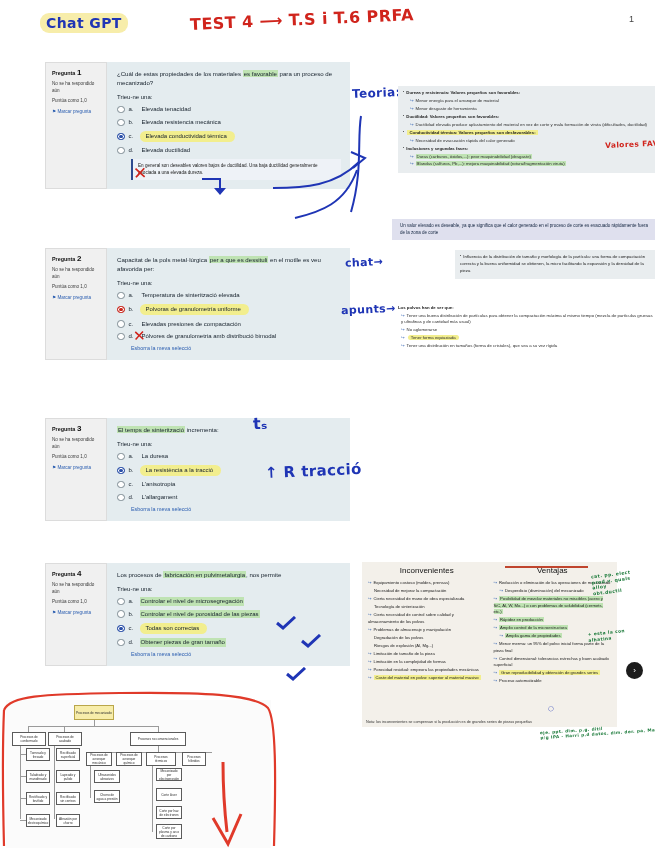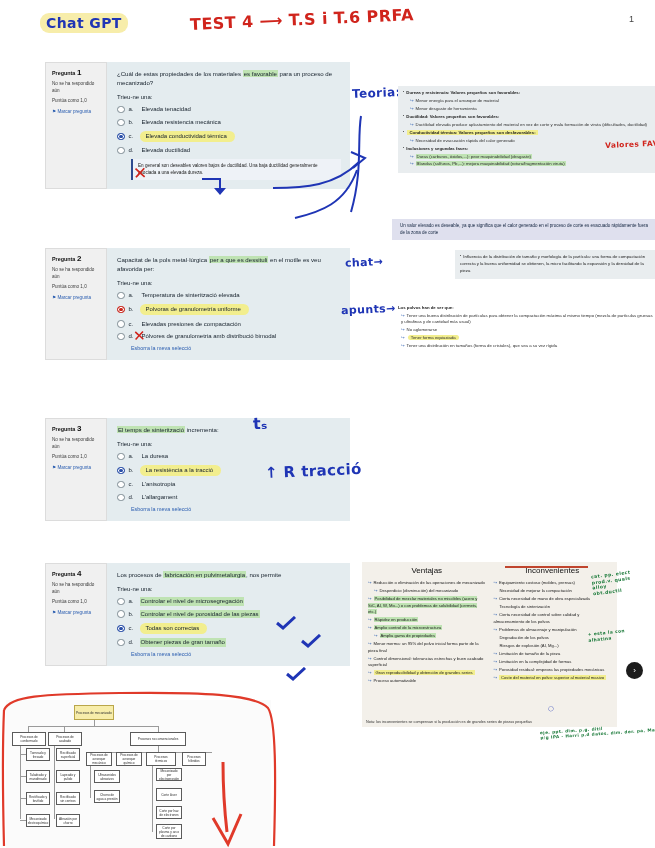--- a/index.html
+++ b/index.html
@@ -292,47 +292,47 @@
 <svg class="abs" style="left:300px;top:634px;" width="22" height="14">
     <path d="M2 7 L8 12 L20 1" stroke="#1f35b5" stroke-width="3" fill="none"></path>
   </svg>
 <svg class="abs" style="left:285px;top:667px;" width="22" height="14">
     <path d="M2 7 L8 12 L20 1" stroke="#1f35b5" stroke-width="3" fill="none"></path>
   </svg>
 
 <div class="abs panel" style="left:362px;top:562px;width:255px;height:165px;padding:3px 2px;background:#f3f0ea;">
   <div class="vt">
     <div class="col">
-      <h4>Ventajas</h4>
-      <div class="it arr">Reducción o eliminación de las operaciones de mecanizado</div>
-      <div class="sub arr">Desperdicio (disminución) del mecanizado</div>
-      <div class="it arr"><span class="hl-g">Posibilidad de mezclar materiales no miscibles (acero y SiC, Al, W, Mo...) o con problemas de solubilidad (cermets, etc.)</span></div>
-      <div class="it arr"><span class="hl-g">Rápidez en producción</span></div>
-      <div class="it arr"><span class="hl-g">Amplio control de la microestructura</span></div>
-      <div class="sub arr"><span class="hl-g">Amplia gama de propiedades</span></div>
-      <div class="it arr">Menor merma: un 95% del polvo inicial forma parte de la pieza final</div>
-      <div class="it arr">Control dimensional: tolerancias estrechas y buen acabado superficial</div>
-      <div class="it arr"><span class="hl-y" style="padding:0 2px;border-radius:0;">Gran reproducibilidad y obtención de grandes series</span></div>
-      <div class="it arr">Proceso automatizable</div>
-    </div>
-    <div class="col">
       <h4>Inconvenientes</h4>
       <div class="it arr">Equipamiento costoso (moldes, prensas)</div>
       <div class="sub">Necesidad de mejorar la compactación</div>
       <div class="it arr">Cierta necesidad de mano de obra especializada</div>
       <div class="sub">Tecnología de sinterización</div>
       <div class="it arr">Cierta necesidad de control sobre calidad y almacenamiento de los polvos</div>
       <div class="it arr">Problemas de almacenaje y manipulación</div>
       <div class="sub">Degradación de los polvos</div>
       <div class="sub">Riesgos de explosión (Al, Mg...)</div>
       <div class="it arr">Limitación de tamaño de la pieza</div>
       <div class="it arr">Limitación en la complejidad de formas</div>
       <div class="it arr">Porosidad residual: empeora las propiedades mecánicas</div>
       <div class="it arr"><span class="hl-y" style="padding:0 2px;border-radius:0;">Coste del material en polvo: superior al material masivo</span></div>
     </div>
+    <div class="col">
+      <h4>Ventajas</h4>
+      <div class="it arr">Reducción o eliminación de las operaciones de mecanizado</div>
+      <div class="sub arr">Desperdicio (disminución) del mecanizado</div>
+      <div class="it arr"><span class="hl-g">Posibilidad de mezclar materiales no miscibles (acero y SiC, Al, W, Mo...) o con problemas de solubilidad (cermets, etc.)</span></div>
+      <div class="it arr"><span class="hl-g">Rápidez en producción</span></div>
+      <div class="it arr"><span class="hl-g">Amplio control de la microestructura</span></div>
+      <div class="sub arr"><span class="hl-g">Amplia gama de propiedades</span></div>
+      <div class="it arr">Menor merma: un 95% del polvo inicial forma parte de la pieza final</div>
+      <div class="it arr">Control dimensional: tolerancias estrechas y buen acabado superficial</div>
+      <div class="it arr"><span class="hl-y" style="padding:0 2px;border-radius:0;">Gran reproducibilidad y obtención de grandes series</span></div>
+      <div class="it arr">Proceso automatizable</div>
+    </div>
   </div>
 </div>
 <div class="abs" style="left:366px;top:720px;width:248px;font-size:3.8px;color:#333;">Nota: los inconvenientes se compensan si la producción es de grandes series de piezas pequeñas</div>
 <div class="abs" style="left:505px;top:566px;width:83px;height:2px;background:#c0452e;"></div>
 
 <div class="abs hw hw-green" style="left:592px;top:572px;font-size:4.6px;line-height:1.25;transform:rotate(-7deg);">cat. pp. elect<br>prod.v. quals<br>alloy<br>obt.ductil</div>
 <div class="abs hw hw-green" style="left:588px;top:630px;font-size:4.4px;line-height:1.25;transform:rotate(-6deg);">+ esta la con<br>alhatina</div>
 <div class="abs hw hw-green" style="left:540px;top:726px;font-size:4.2px;line-height:1.25;transform:rotate(-4deg);">eje. ppt. dim. p.g. ditil<br>p/g IPA - Harri p.d datos. dim. der. pa. Mallas</div>
 <div class="abs hw hw-blue" style="left:548px;top:705px;font-size:5px;transform:rotate(-4deg);">◯</div>
 

